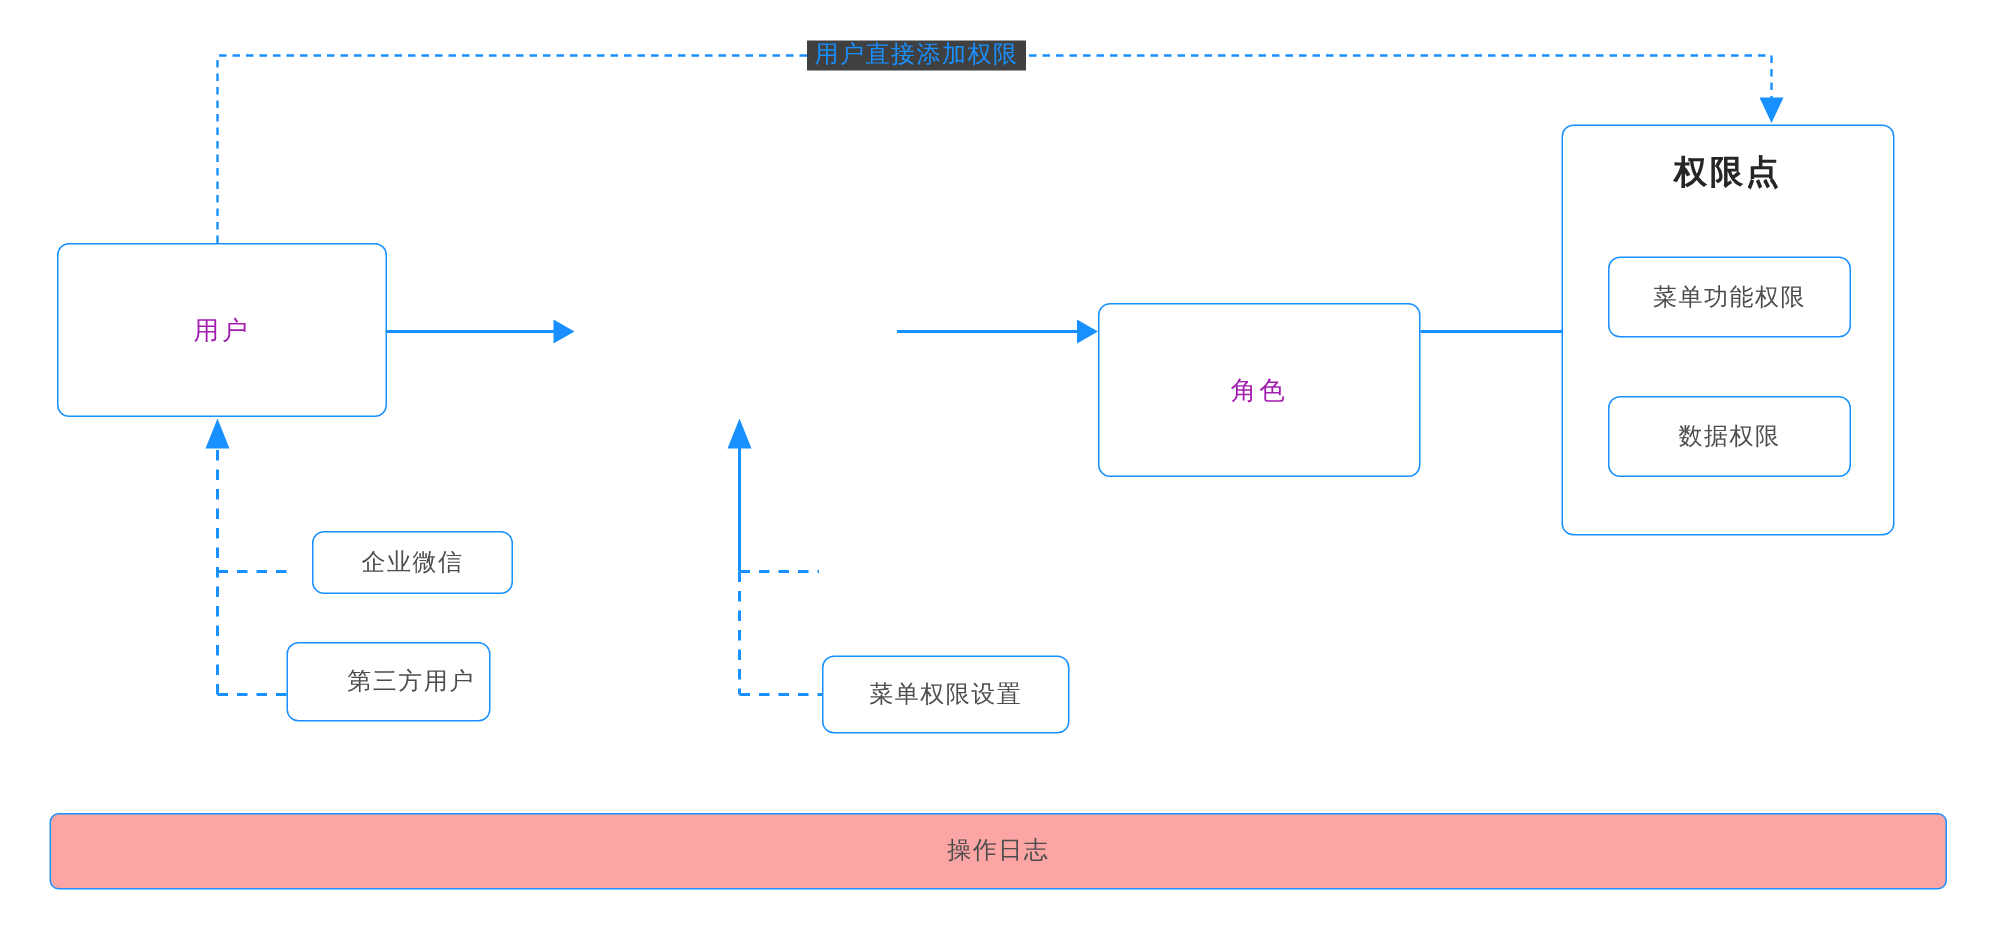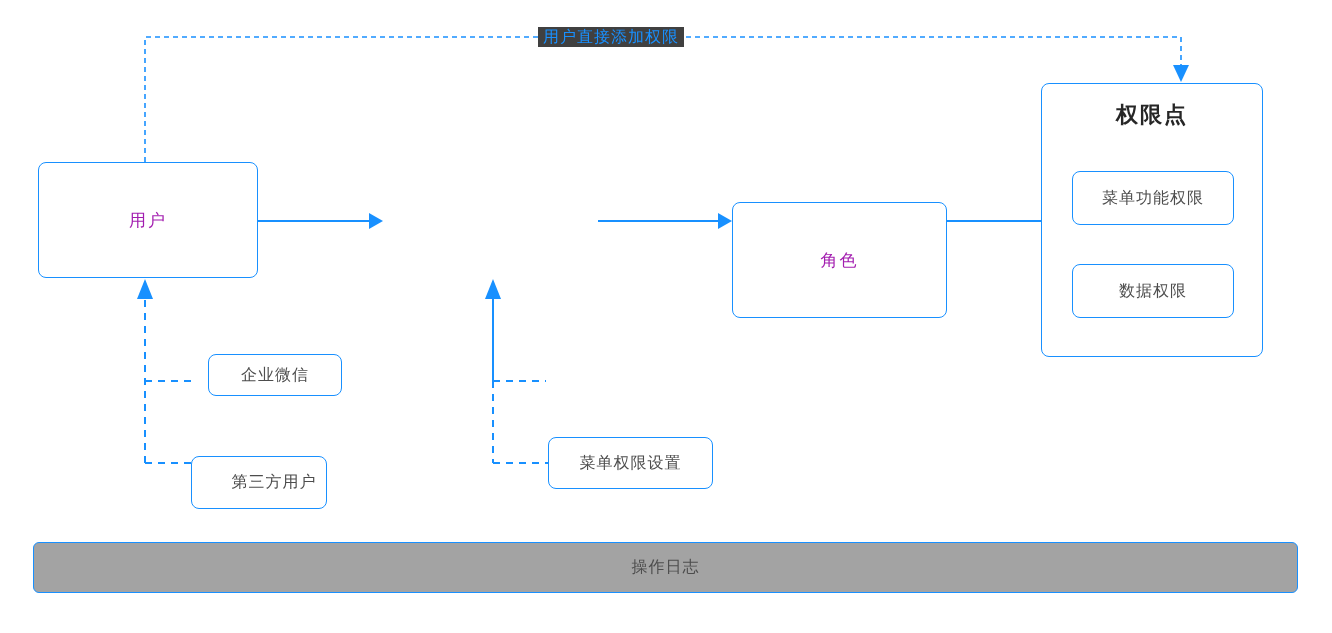--- a/index.html
+++ b/index.html
@@ -76,21 +76,21 @@
   }
   .log-box {
     position: absolute;
     left: 33px;
     top: 542px;
     width: 1265px;
     height: 51px;
     box-sizing: border-box;
     border: 1.5px solid #1890ff;
     border-radius: 6px;
-    background: #a3a3a3;
+    background: #fca5a5;
     display: flex;
     align-items: center;
     justify-content: center;
   }
   .flow-label {
     position: absolute;
     top: 27px;
     left: 538px;
     background: #404040;
     padding: 0 5px;
@@ -149,21 +149,21 @@
     </div>
     <div class="perm-child" style="top:87px;">
       <span class="sub-label">菜单功能权限</span>
     </div>
   </div>
 
   <div class="node" style="left:193px; top:354px; width:134px; height:42px;margin-left:15px;">
     <span class="sub-label">企业微信</span>
   </div>
 
-  <div class="node" style="left:191px; top:456px; width:136px; height:53px;padding-left:30px;">
+  <div class="node" style="left:191px; top:428px; width:136px; height:53px;padding-left:30px;">
     <span class="sub-label">第三方用户</span>
   </div>
 
 
   <div class="node" style="left:548px; top:437px; width:165px; height:52px;">
     <span class="sub-label">菜单权限设置</span>
   </div>
 
   <div class="log-box">
     <span class="sub-label">操作日志</span>

